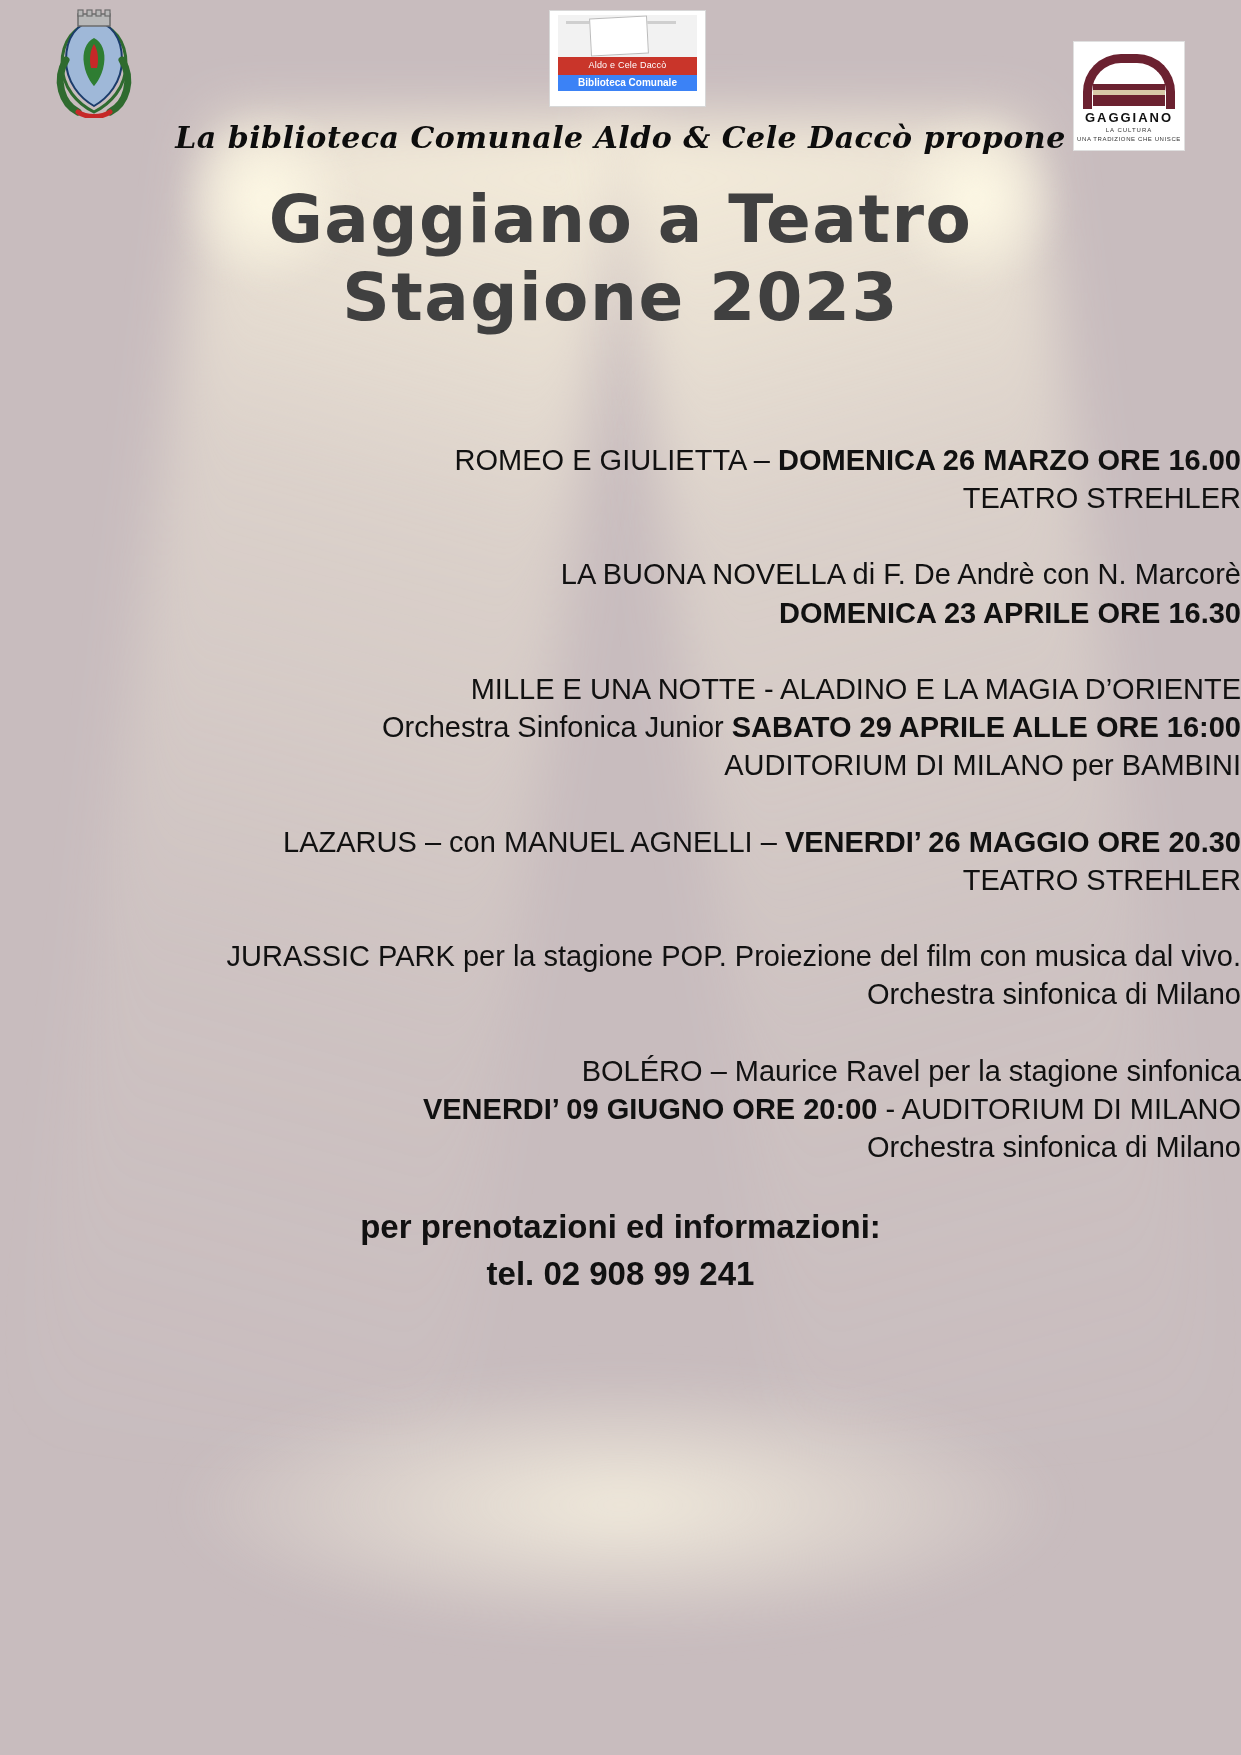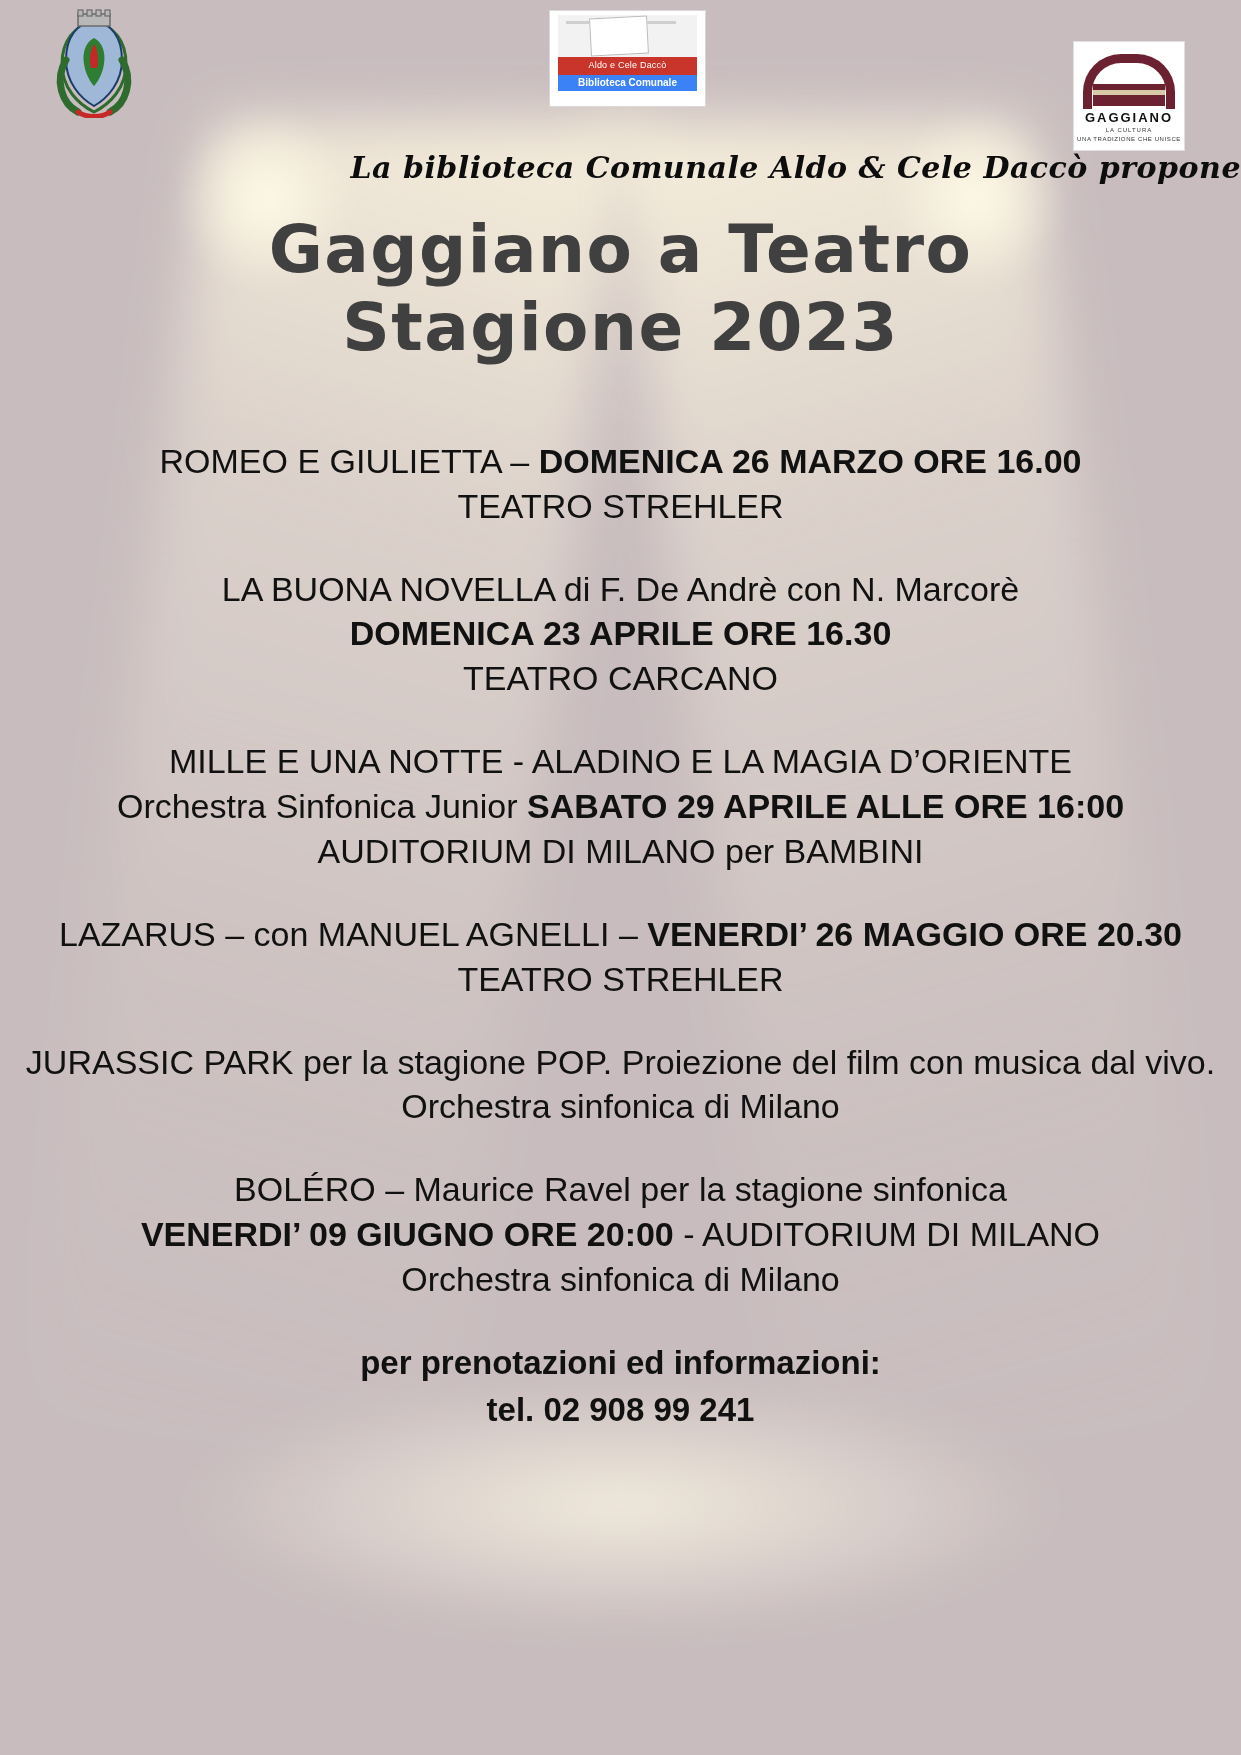--- a/index.html
+++ b/index.html
@@ -167,46 +167,45 @@
     position: absolute;
     top: 94px; left: 0; right: 0;
     text-align: center;
     font-size: 6px;
     letter-spacing: .6px;
     color: #333;
   }
 
   
   .kicker {
-    text-align: right;
+    text-align: center;
     font-family: "DejaVu Serif", serif;
     font-weight: bold;
     font-style: italic;
     font-size: 30px;
     color: #0d0d0d;
-    margin-top: 30px;
     letter-spacing: .5px;
   }
   .title {
     text-align: center;
     font-family: "DejaVu Sans", sans-serif;
     font-weight: bold;
     color: #404040;
     font-size: 66px;
     line-height: 1.18;
     margin-top: 26px;
     letter-spacing: 1.5px;
   }
 
   
   .program {
-    margin-top: 72px;
-    text-align: center;
+    margin-top: 104px;
+    text-align: right;
     color: #111;
-    font-size: 34px;
+    font-size: 29px;
     line-height: 1.32;
   }
   .event {
     margin-bottom: 38px;
   }
   .event .line {
     display: block;
   }
   .event b {
     font-weight: bold;
@@ -279,21 +278,20 @@
   </div>
 
   <div class="program" id="program-list">
       <div class="event">
         <div class="line"><span>ROMEO E GIULIETTA – </span><b>DOMENICA 26 MARZO ORE 16.00</b></div>
         <div class="line"><span>TEATRO STREHLER</span></div>
       </div>
       <div class="event">
         <div class="line"><span>LA BUONA NOVELLA di F. De Andrè  con  N. Marcorè</span></div>
         <div class="line"><b>DOMENICA 23 APRILE ORE 16.30</b></div>
-        <div class="line"><span>TEATRO CARCANO</span></div>
       </div>
       <div class="event">
         <div class="line"><span>MILLE E UNA NOTTE - ALADINO E LA MAGIA D’ORIENTE</span></div>
         <div class="line"><span>Orchestra Sinfonica Junior  </span><b>SABATO 29 APRILE ALLE ORE 16:00</b></div>
         <div class="line"><span>AUDITORIUM DI MILANO per BAMBINI</span></div>
       </div>
       <div class="event">
         <div class="line"><span>LAZARUS – con MANUEL AGNELLI – </span><b>VENERDI’ 26 MAGGIO ORE 20.30</b></div>
         <div class="line"><span>TEATRO STREHLER</span></div>
       </div>

